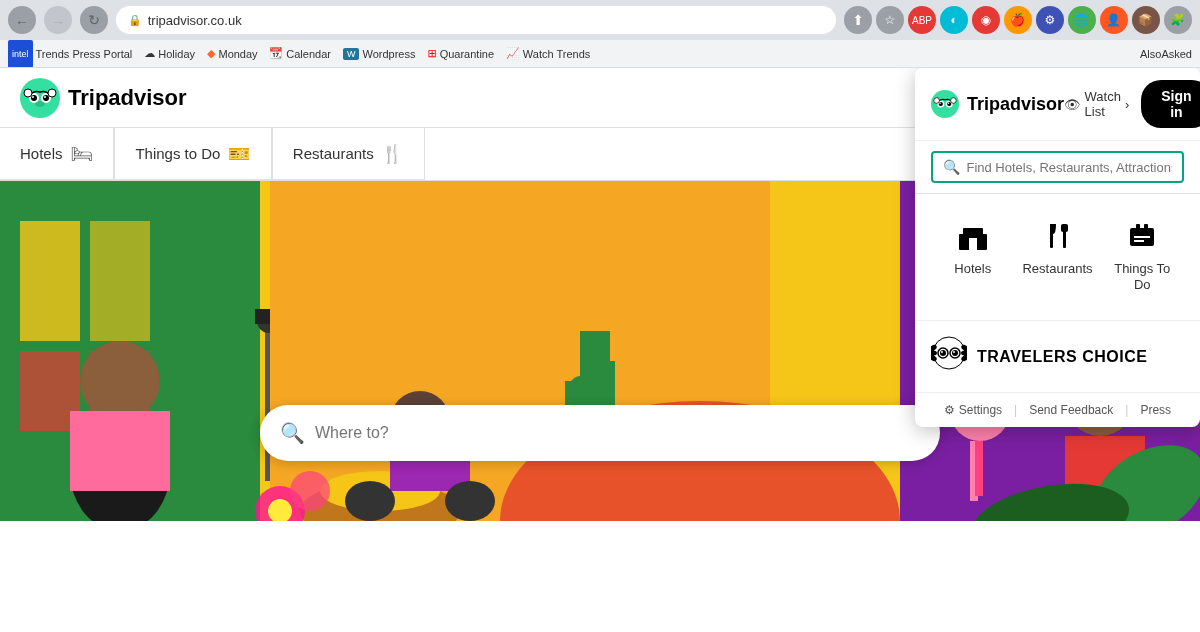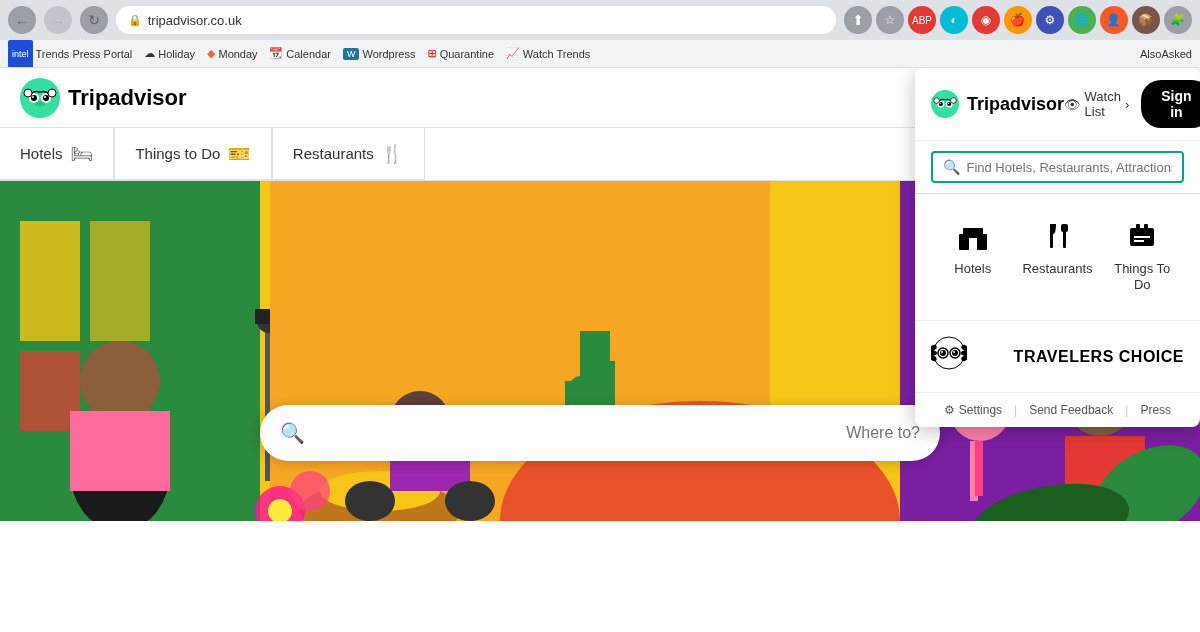--- a/index.html
+++ b/index.html
@@ -35,21 +35,21 @@
 
     
     .ta-hero { position: relative; width: 100%; height: 340px; overflow: hidden; background: linear-gradient(135deg, #2d8f4e 0%, #f5a623 50%, #e8522a 100%); }
 
     
     .hero-illustration { position: absolute; top: 0; left: 0; width: 100%; height: 100%; }
 
     
     .search-box { position: absolute; bottom: 60px; left: 50%; transform: translateX(-50%); width: 680px; background: #fff; border-radius: 40px; height: 56px; display: flex; align-items: center; padding: 0 20px; box-shadow: 0 2px 12px rgba(0,0,0,0.2); }
     .search-icon { font-size: 20px; color: #666; margin-right: 10px; }
-    .search-input { border: none; outline: none; font-size: 16px; color: #0f172a; flex: 1; background: transparent; text-align: right; }
+    .search-input { border: none; outline: none; font-size: 16px; color: #0f172a; flex: 1; background: transparent; }
 
     
     .dropdown-overlay { position: absolute; top: 0; right: 0; width: 285px; background: #fff; border-radius: 8px; box-shadow: 0 4px 20px rgba(0,0,0,0.25); z-index: 100; overflow: hidden; }
 
     
     .dropdown-header { background: #fff; padding: 12px 16px; display: flex; align-items: center; justify-content: space-between; border-bottom: 1px solid #f0f0f0; }
     .dd-logo { display: flex; align-items: center; gap: 8px; font-size: 18px; font-weight: 700; color: #000; }
     .dd-watchlist { display: flex; align-items: center; gap: 4px; font-size: 13px; color: #333; cursor: pointer; }
 
     
@@ -58,21 +58,21 @@
     .dd-search-icon { color: #00a680; font-size: 14px; }
     .dd-search-input { border: none; outline: none; font-size: 13px; color: #999; flex: 1; }
 
     
     .dropdown-menu-grid { display: grid; grid-template-columns: 1fr 1fr 1fr; gap: 0; padding: 16px; border-bottom: 1px solid #f0f0f0; }
     .dd-menu-item { display: flex; flex-direction: column; align-items: center; gap: 6px; padding: 12px 8px; cursor: pointer; text-align: center; }
     .dd-menu-icon { font-size: 28px; color: #333; line-height: 1; }
     .dd-menu-label { font-size: 13px; color: #333; font-weight: 500; line-height: 1.2; }
 
     
-    .travelers-choice { padding: 14px 16px; display: flex; align-items: center; gap: 10px; border-bottom: 1px solid #f0f0f0; cursor: pointer; justify-content: space-between; }
+    .travelers-choice { padding: 14px 16px; display: flex; align-items: center; gap: 10px; border-bottom: 1px solid #f0f0f0; cursor: pointer; }
     .tc-icon { font-size: 28px; }
     .tc-text { font-size: 16px; font-weight: 700; color: #000; letter-spacing: 0.5px; }
 
     
     .dropdown-footer { padding: 10px 16px; display: flex; gap: 12px; align-items: center; justify-content: center; }
     .dd-footer-item { font-size: 12px; color: #555; cursor: pointer; display: flex; align-items: center; gap: 4px; }
     .dd-footer-sep { color: #ccc; font-size: 12px; }
 
     
     .dd-signin { background: #000; color: #fff; border: none; border-radius: 20px; padding: 8px 20px; font-size: 14px; font-weight: 600; cursor: pointer; }

